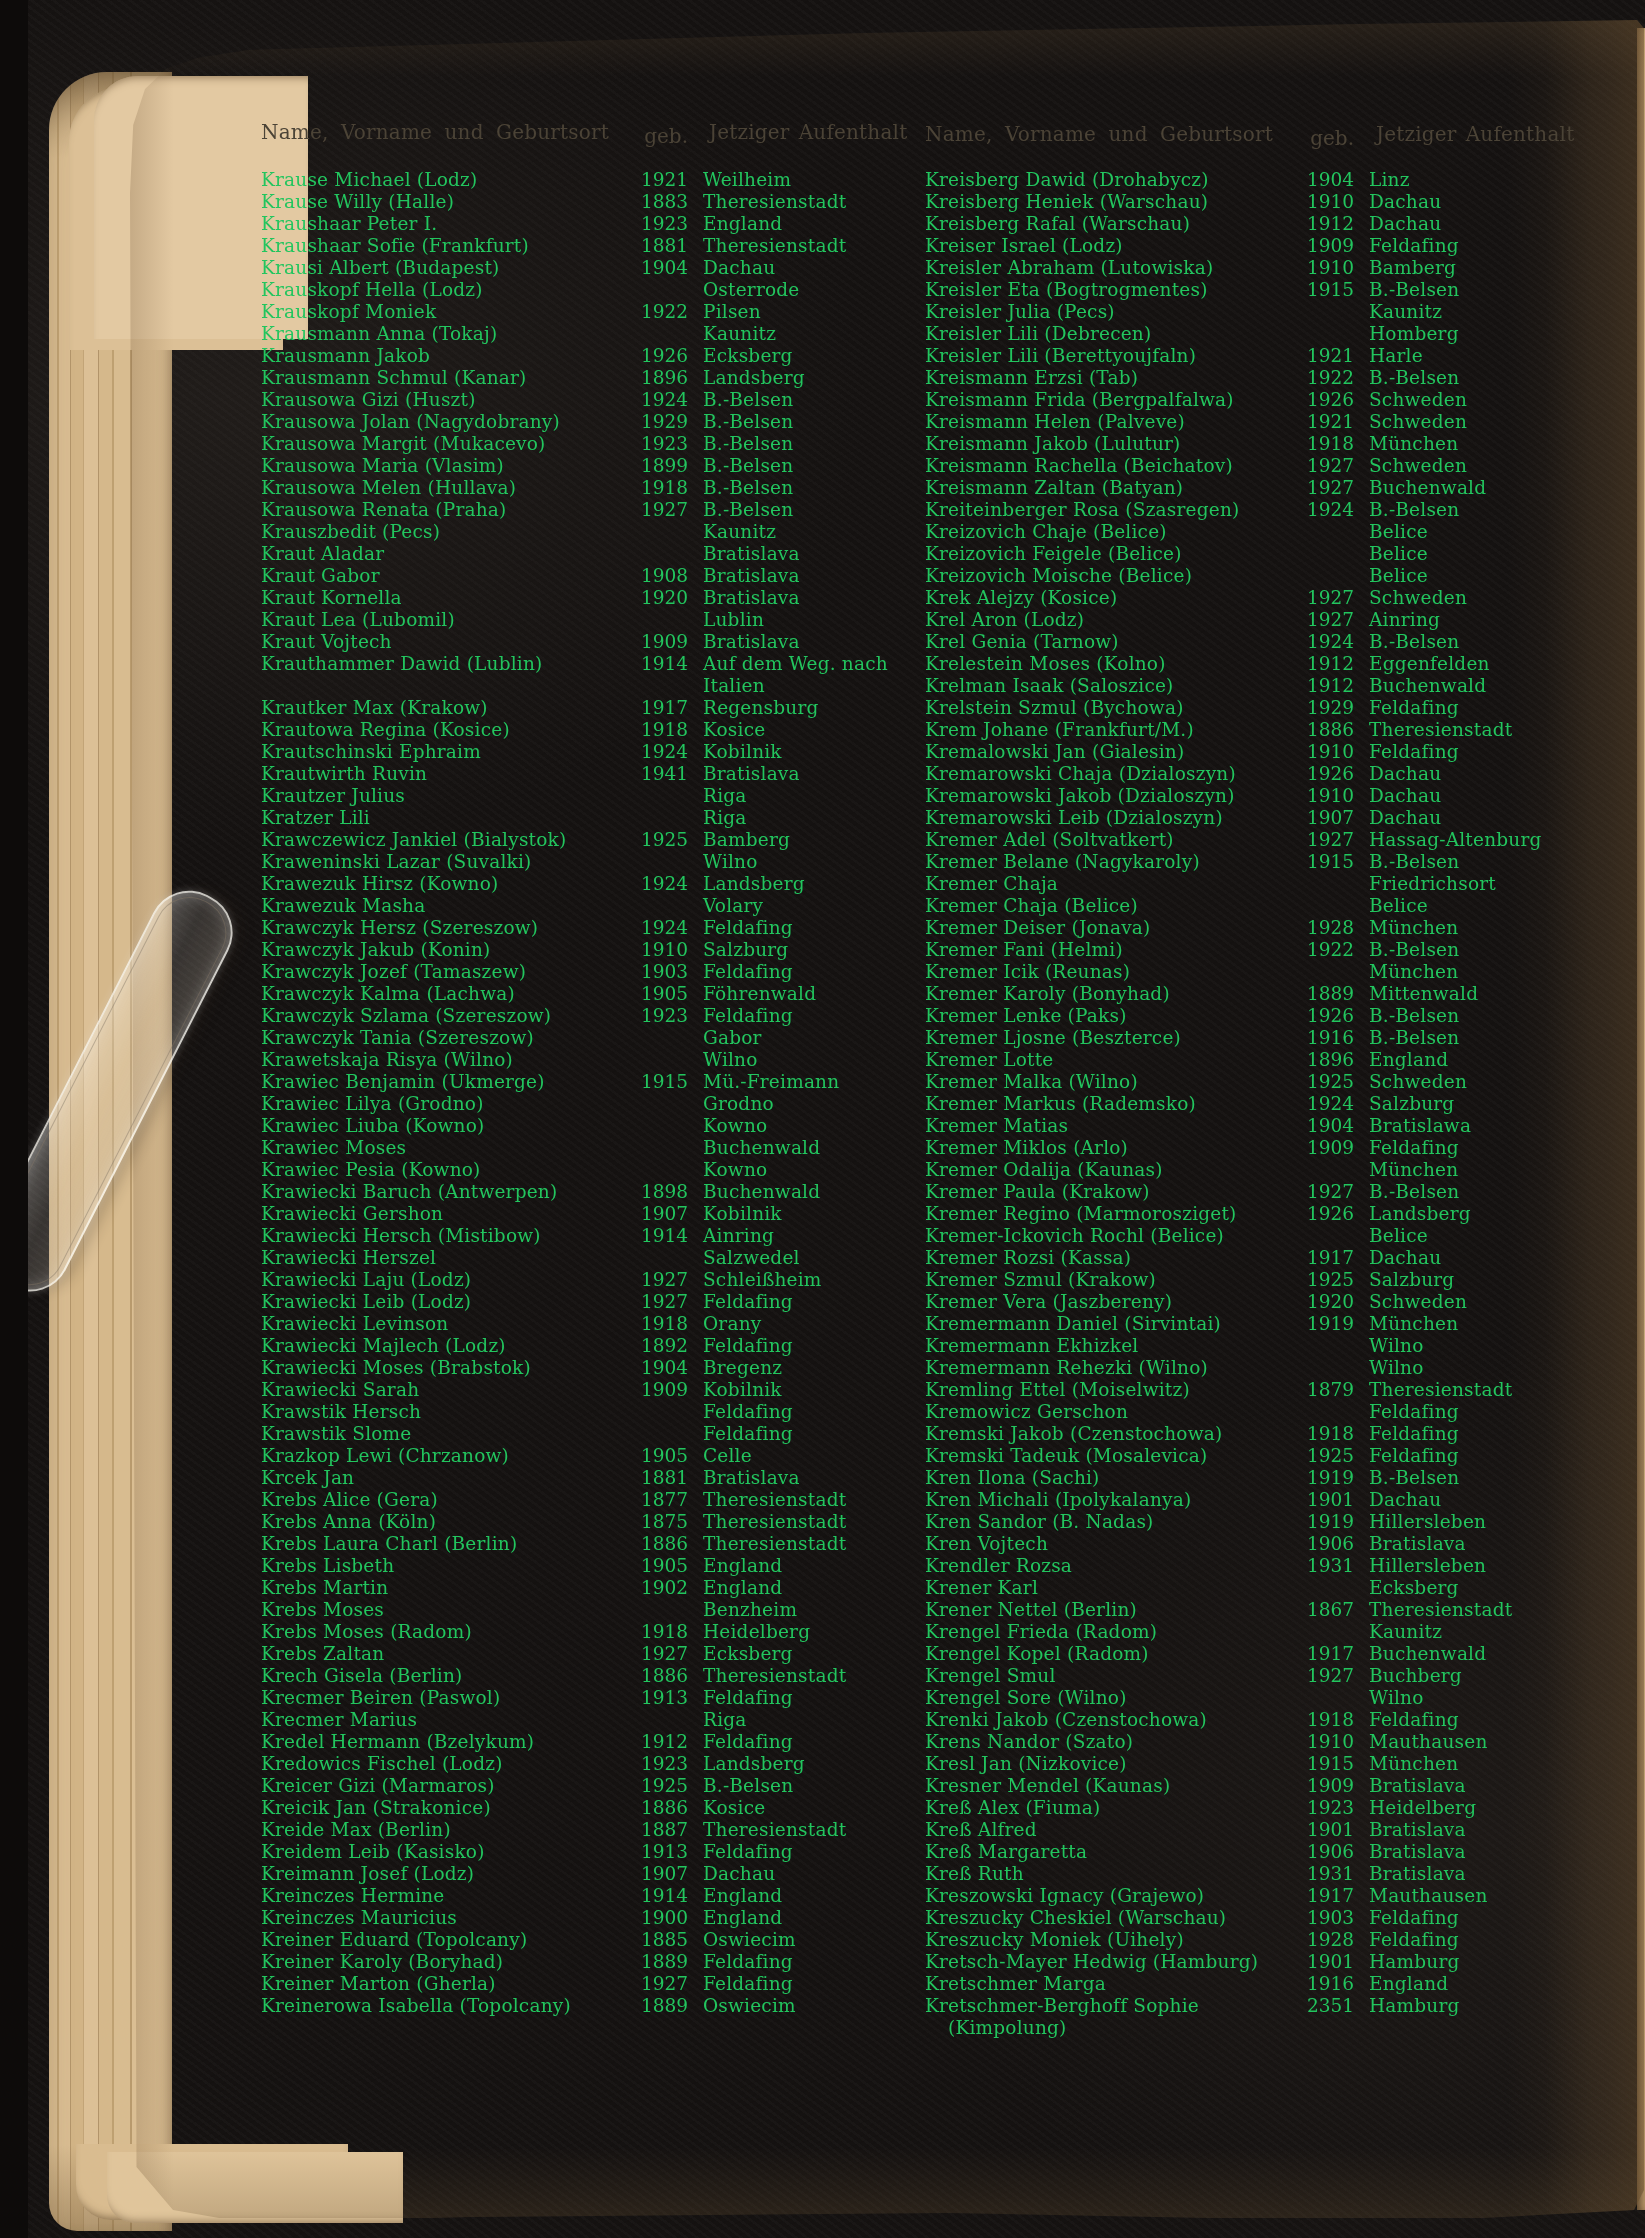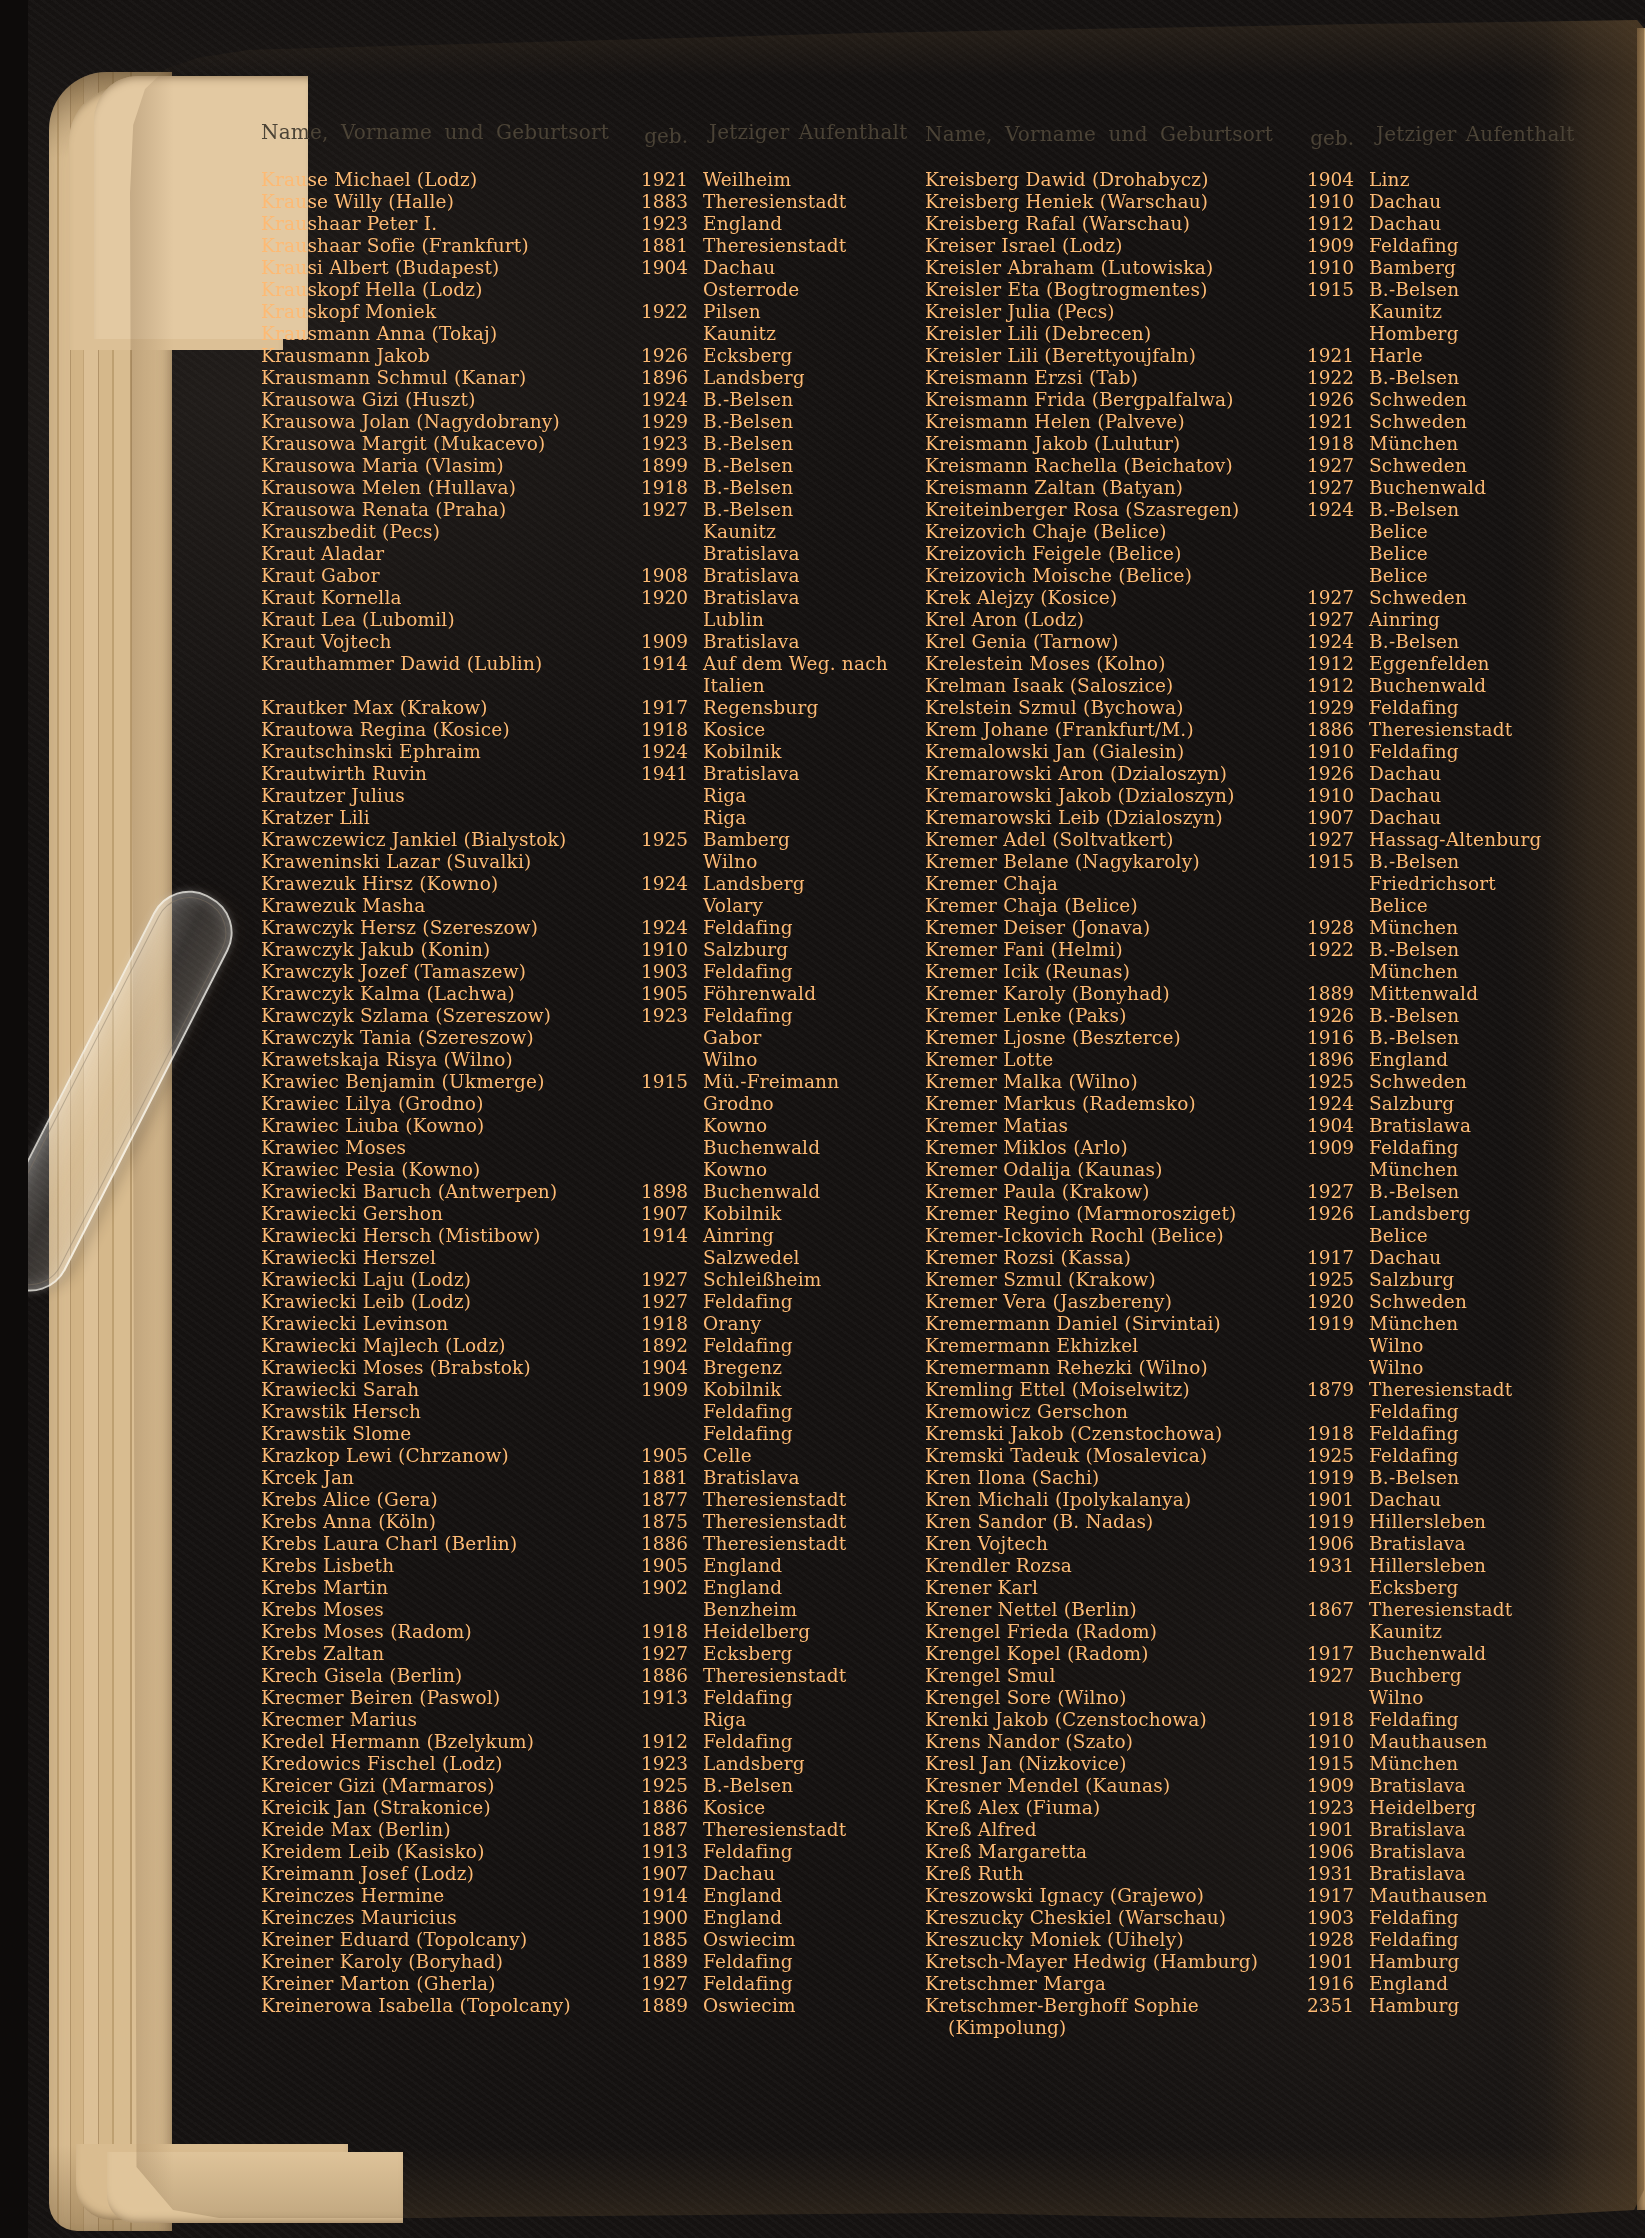--- a/index.html
+++ b/index.html
@@ -74,21 +74,21 @@
   
   .header{position:absolute;z-index:6;height:25px;white-space:nowrap;color:#4b4336;font-size:20px;}
   .header .hn{position:absolute;left:0;top:0;word-spacing:5.8px;letter-spacing:0.2px;}
   .header .hy{position:absolute;left:373px;width:54px;top:4px;text-align:right;}
   .header .hp{position:absolute;left:448px;top:0;word-spacing:2.5px;letter-spacing:0.2px;}
   .hdr-left{left:233px;top:120px;width:658px;}
   .hdr-right{left:897px;top:122px;width:658px;}
   .hdr-right .hy{left:375px;}
   .hdr-right .hp{left:451px;}
   
-  .col{position:absolute;top:169px;z-index:6;color:#fdba74;font-size:18.5px;}
+  .col{position:absolute;top:169px;z-index:6;color:#22c55e;font-size:18.5px;}
   .col-left{left:233px;width:652px;}
   .col-right{left:897px;width:650px;}
   .row{position:relative;height:22px;line-height:22px;white-space:nowrap;}
   .row .n{position:absolute;left:0;top:0;letter-spacing:0.2px;}
   .row .n.indent{padding-left:23px;}
   .row .y{position:absolute;left:373px;width:54px;top:0;text-align:right;}
   .row .p{position:absolute;left:442px;top:0;letter-spacing:0.2px;}
   .col-right .row .y{left:375px;}
   .col-right .row .p{left:444px;}
   
@@ -683,21 +683,21 @@
         <span class="n">Krem Johane (Frankfurt/M.)</span>
         <span class="y">1886</span>
         <span class="p">Theresienstadt</span>
       </div>
       <div class="row">
         <span class="n">Kremalowski Jan (Gialesin)</span>
         <span class="y">1910</span>
         <span class="p">Feldafing</span>
       </div>
       <div class="row">
-        <span class="n">Kremarowski Aron (Dzialoszyn)</span>
+        <span class="n">Kremarowski Chaja (Dzialoszyn)</span>
         <span class="y">1926</span>
         <span class="p">Dachau</span>
       </div>
       <div class="row">
         <span class="n">Kremarowski Jakob (Dzialoszyn)</span>
         <span class="y">1910</span>
         <span class="p">Dachau</span>
       </div>
       <div class="row">
         <span class="n">Kremarowski Leib (Dzialoszyn)</span>

